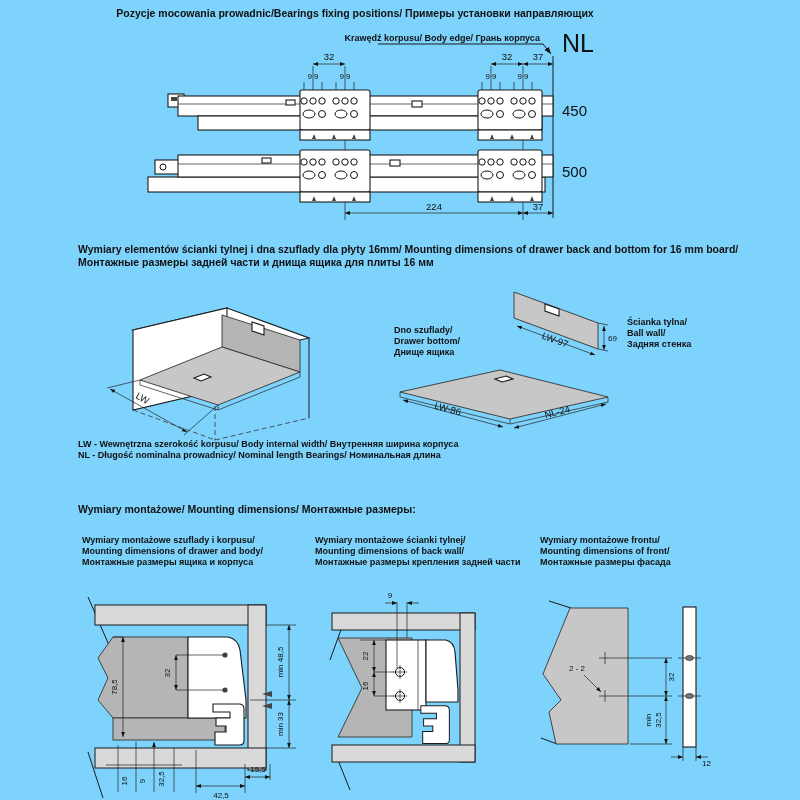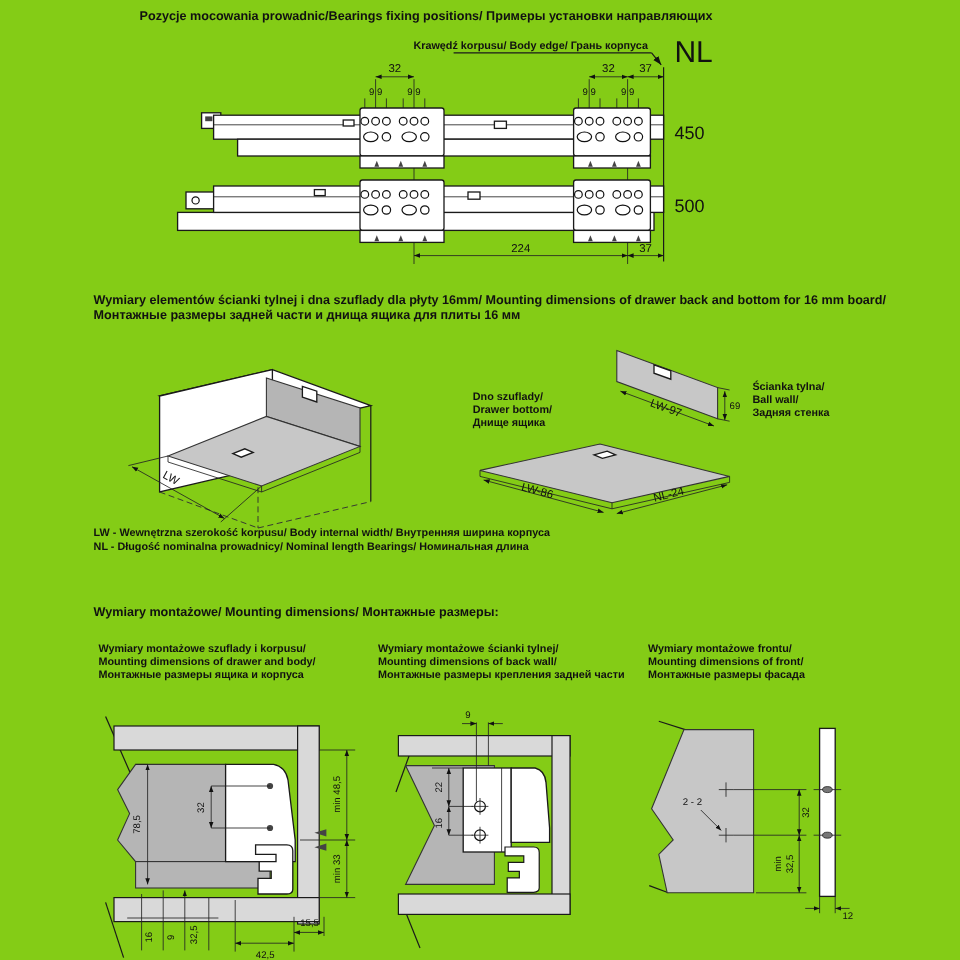--- a/index.html
+++ b/index.html
@@ -1,16 +1,16 @@
 <!DOCTYPE html>
 <html><head>
 <meta charset="utf-8">
 <style>
   html,body{margin:0;padding:0;background:#fff;}
-  #page{position:relative;width:800px;height:800px;background:#84cc16;overflow:hidden;
+  #page{position:relative;width:800px;height:800px;background:#7dd3fc;overflow:hidden;
         font-family:"Liberation Sans",sans-serif;}
   svg{position:absolute;left:0;top:0;}
   text{fill:#111;}
   .t-title{font:700 10.5px "Liberation Sans",sans-serif;}
   .t-cap{font:700 9px "Liberation Sans",sans-serif;}
   .t-dim{font:400 9.5px "Liberation Sans",sans-serif;}
   .t-dim-s{font:400 8px "Liberation Sans",sans-serif;}
   .t-big{font:400 15px "Liberation Sans",sans-serif;}
   .t-nl{font:400 25px "Liberation Sans",sans-serif;}
   .ln{stroke:#1a1a1a;stroke-width:1;fill:none;}

